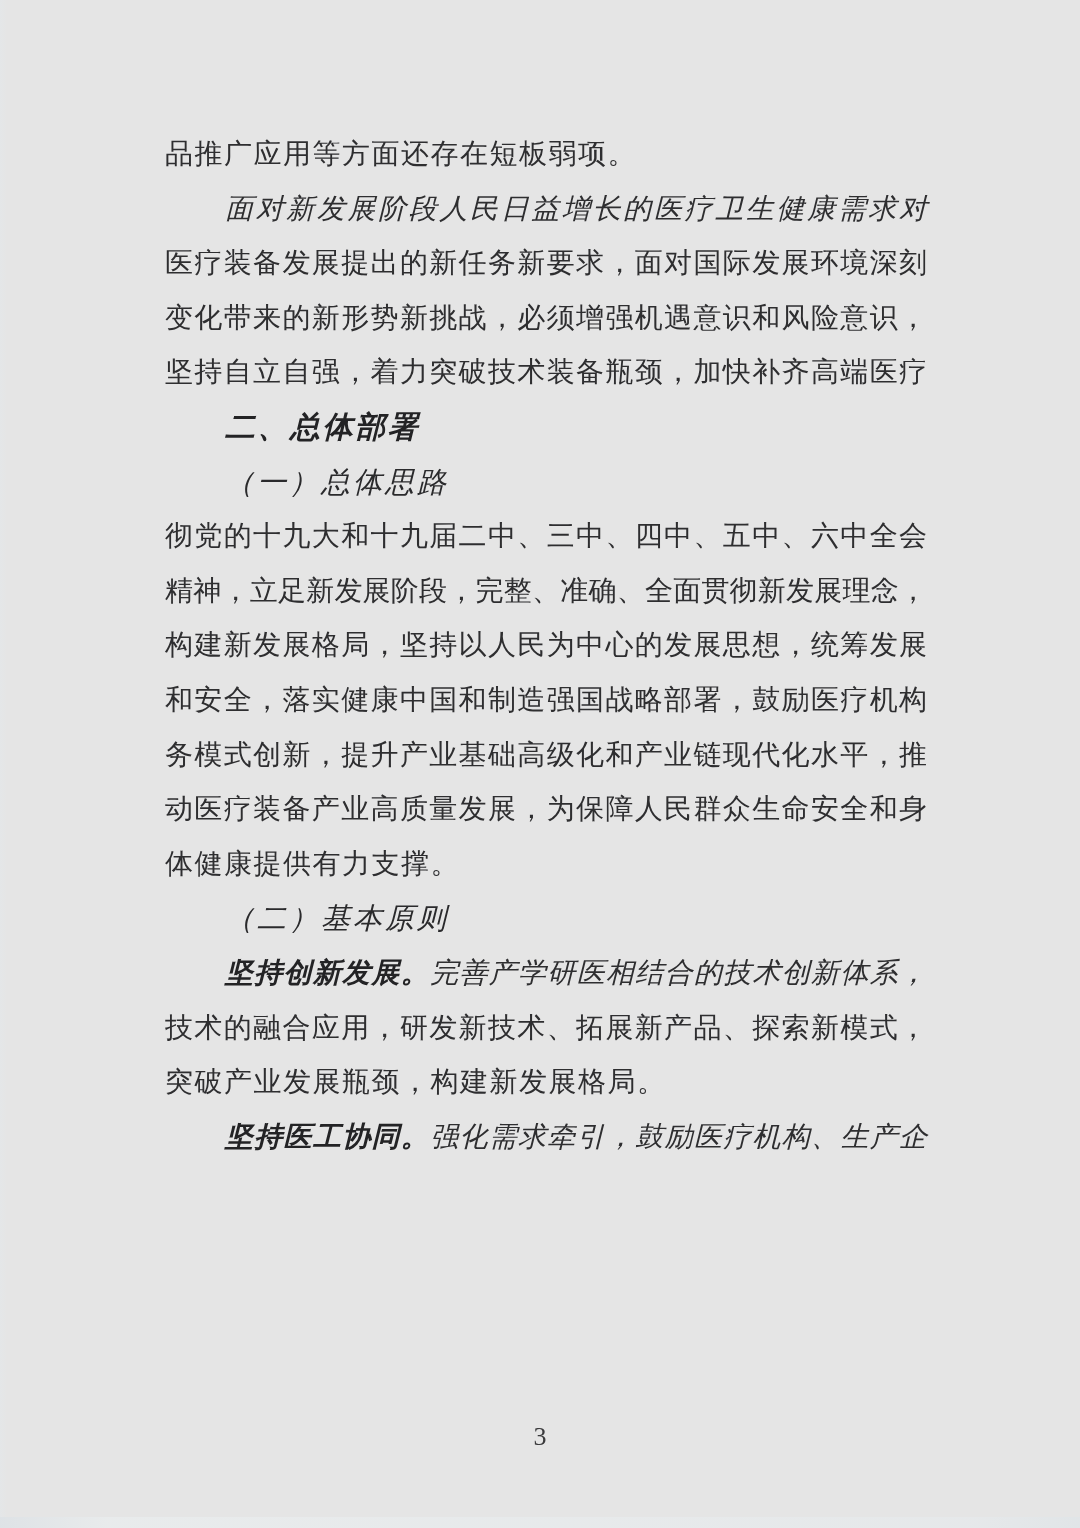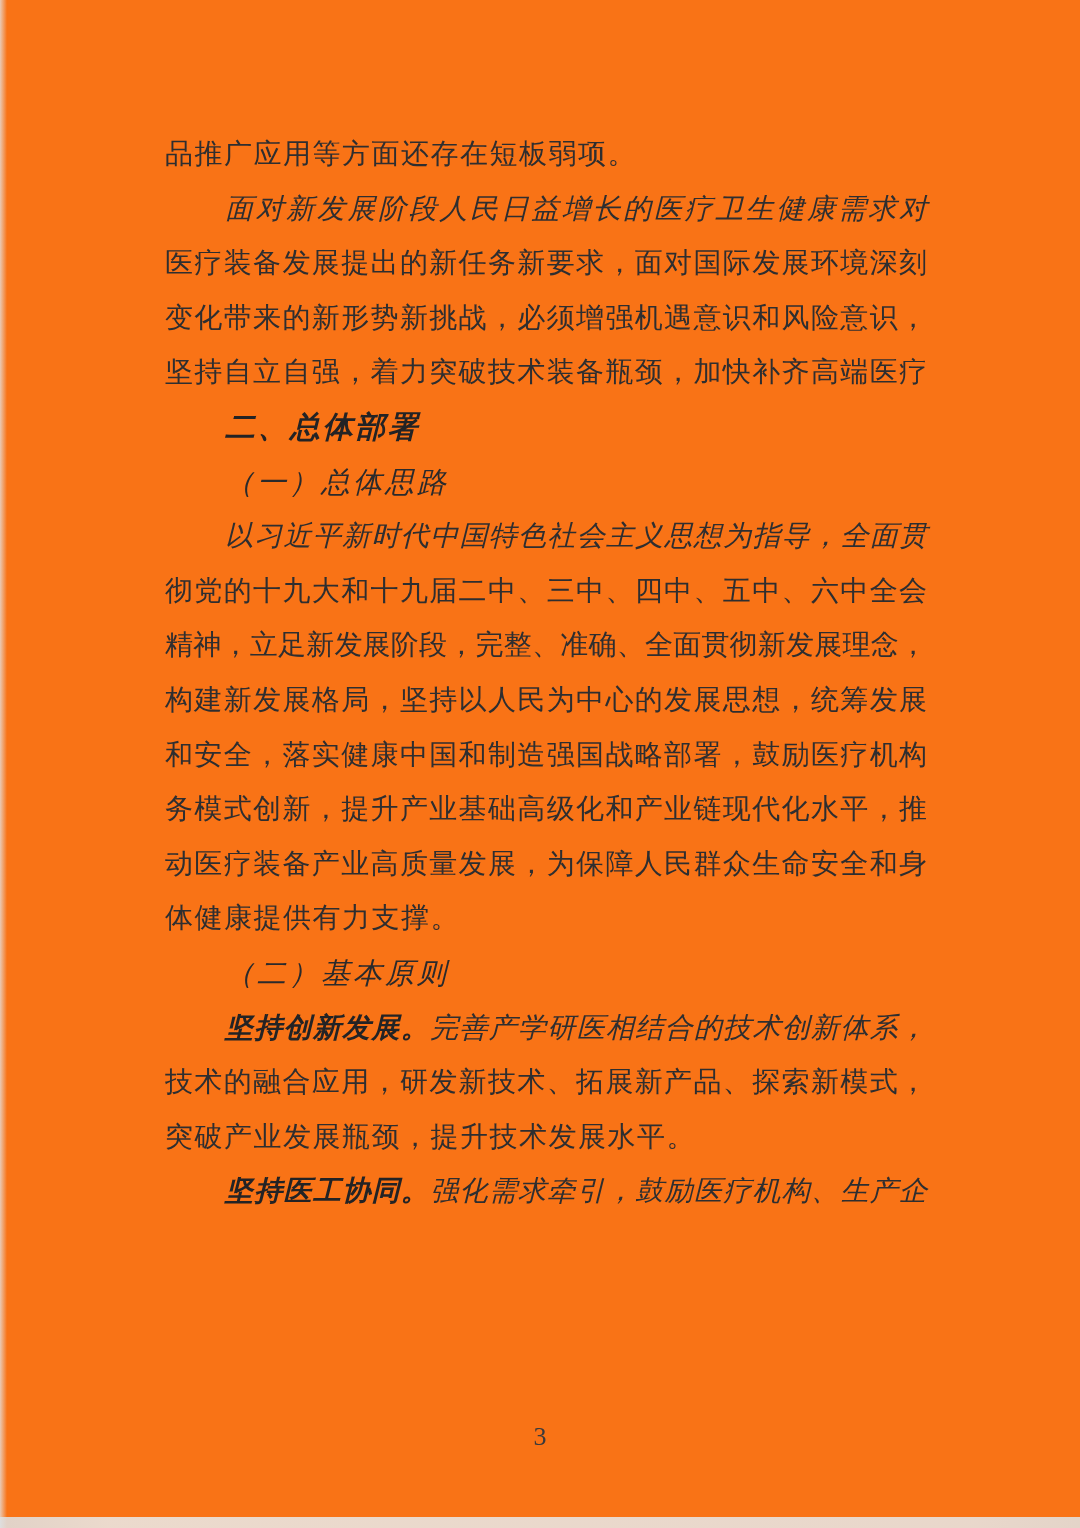--- a/index.html
+++ b/index.html
@@ -4,21 +4,21 @@
 <style>
   html,body{margin:0;padding:0;}
   body{
     width:1080px;height:1528px;
     background:#f7f8f8;
     font-family:"Liberation Serif","DejaVu Serif",serif;
   }
   .page{
     position:absolute;left:0;top:0;
     width:1080px;height:1528px;
-    background:#f97316;
+    background:#e5e5e5;
     overflow:hidden;
     color:#2e2e30;
   }
   .content{
     position:absolute;left:165px;top:127px;width:762px;
     font-size:28px;
   }
   .line{
     height:54.6px;line-height:54.6px;
     white-space:nowrap;
@@ -54,30 +54,29 @@
 
 <div class="page">
   <div class="content" id="doc-content">
       <div class="line"><span>品推广应用等方面还存在短板弱项。</span></div>
       <div class="line fill indent"><span>面对新发展阶段人民日益增长的医疗卫生健康需求对</span></div>
       <div class="line fill"><span>医疗装备发展提出的新任务新要求，面对国际发展环境深刻</span></div>
       <div class="line fill"><span>变化带来的新形势新挑战，必须增强机遇意识和风险意识，</span></div>
       <div class="line fill"><span>坚持自立自强，着力突破技术装备瓶颈，加快补齐高端医疗</span></div>
       <div class="line indent heading"><span class="b">二、总体部署</span></div>
       <div class="line indent subheading"><span>（一）总体思路</span></div>
-      <div class="line fill indent"><span>以习近平新时代中国特色社会主义思想为指导，全面贯</span></div>
       <div class="line fill"><span>彻党的十九大和十九届二中、三中、四中、五中、六中全会</span></div>
       <div class="line fill"><span>精神，立足新发展阶段，完整、准确、全面贯彻新发展理念，</span></div>
       <div class="line fill"><span>构建新发展格局，坚持以人民为中心的发展思想，统筹发展</span></div>
       <div class="line fill"><span>和安全，落实健康中国和制造强国战略部署，鼓励医疗机构</span></div>
       <div class="line fill"><span>务模式创新，提升产业基础高级化和产业链现代化水平，推</span></div>
       <div class="line fill"><span>动医疗装备产业高质量发展，为保障人民群众生命安全和身</span></div>
       <div class="line"><span>体健康提供有力支撑。</span></div>
       <div class="line indent subheading"><span>（二）基本原则</span></div>
       <div class="line fill indent"><span class="b">坚持创新发展。</span><span>完善产学研医相结合的技术创新体系，</span></div>
       <div class="line fill"><span>技术的融合应用，研发新技术、拓展新产品、探索新模式，</span></div>
-      <div class="line"><span>突破产业发展瓶颈，提升技术发展水平。</span></div>
+      <div class="line"><span>突破产业发展瓶颈，构建新发展格局。</span></div>
       <div class="line fill indent"><span class="b">坚持医工协同。</span><span>强化需求牵引，鼓励医疗机构、生产企</span></div>
     </div>
   <div class="page-number">3</div>
   <div class="scan-line-left"></div>
   <div class="scan-strip-bottom"></div>
 </div>
 
 </body></html>

